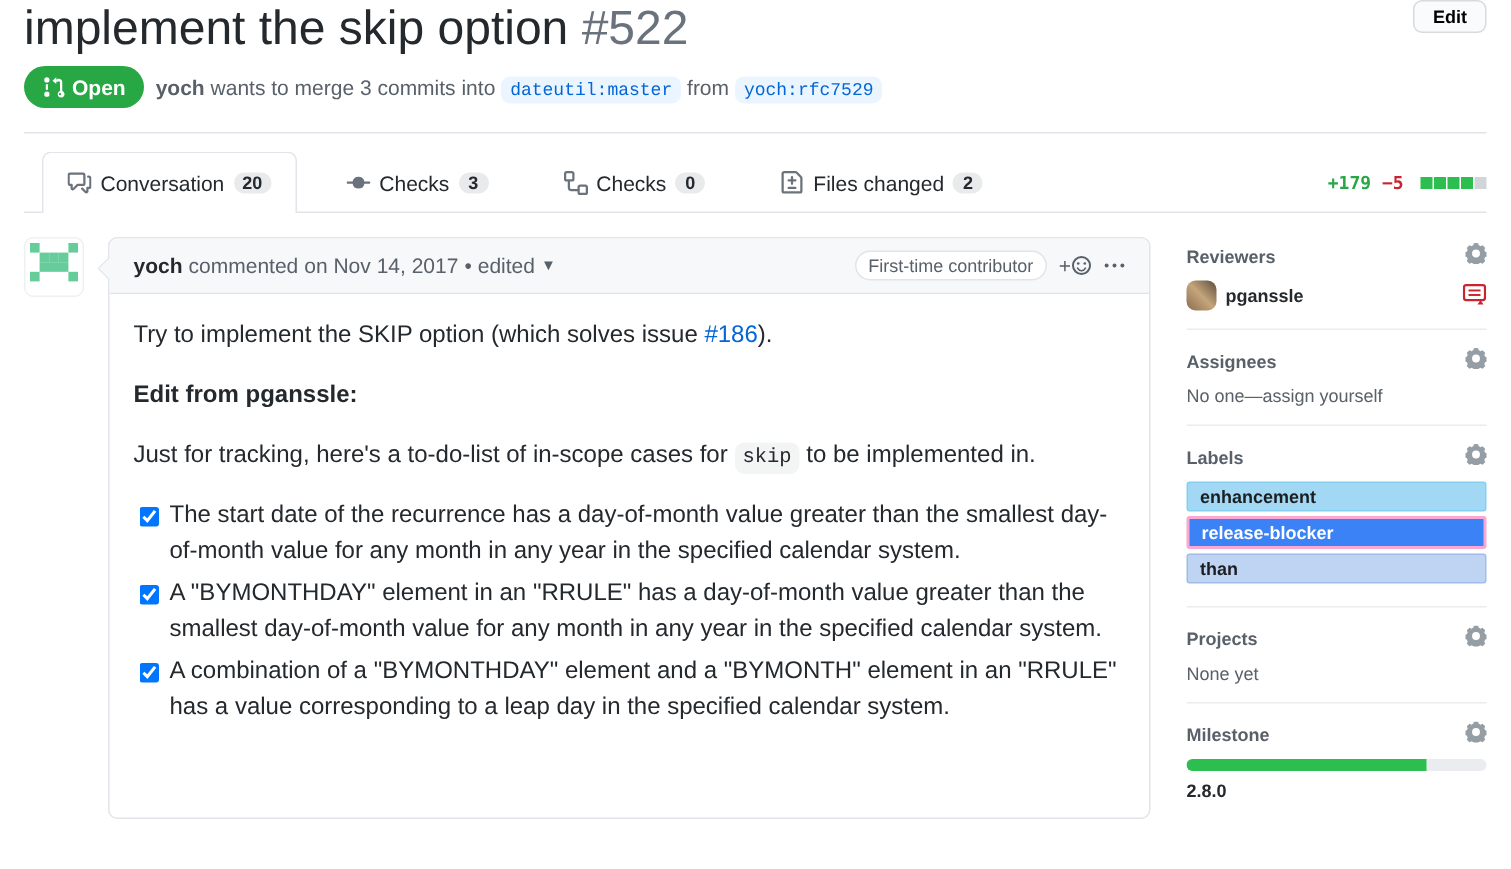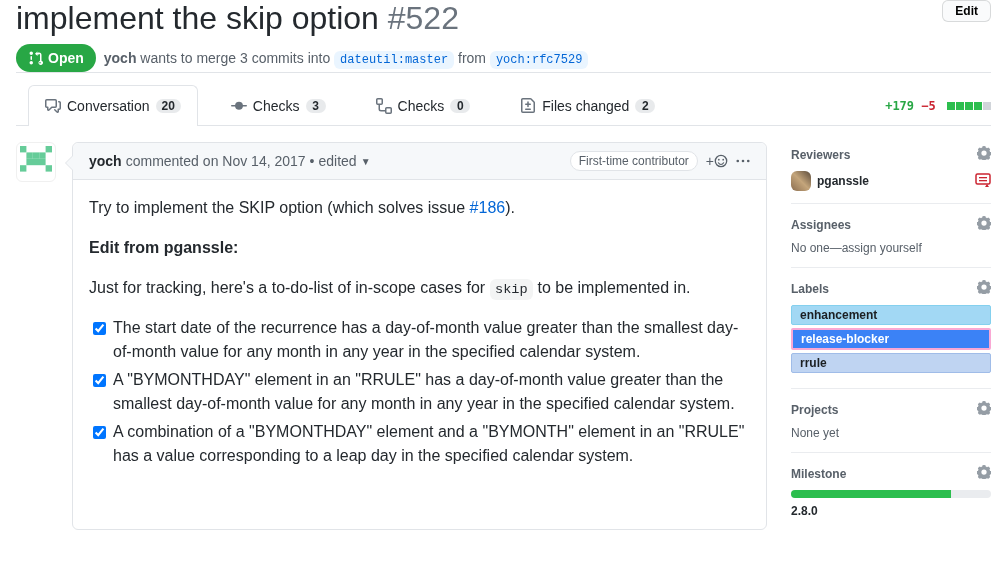--- a/index.html
+++ b/index.html
@@ -31,20 +31,21 @@
       font-weight: 600;
       background: #fafbfc;
       border: 1px solid rgba(27,31,35,0.15);
       border-radius: 6px;
       cursor: pointer;
     }
     .meta-row {
       display: flex;
       align-items: center;
       gap: 8px;
+      padding-bottom: 16px;
       border-bottom: 1px solid #e1e4e8;
       flex-wrap: wrap;
     }
     .state-badge {
       background: #28a745;
       color: #fff;
       padding: 6px 12px;
       border-radius: 2em;
       font-weight: 600;
       display: inline-flex;
@@ -372,21 +373,21 @@
 
     <div class="side-section">
       <div class="side-title">
         <span>Labels</span>
         <span class="gear"><svg width="14" height="14" viewBox="0 0 16 16" fill="currentColor">
               <path d="M8 0a8.2 8.2 0 011.7.18l.3 1.6c.5.15 1 .38 1.4.66l1.5-.7c.8.6 1.5 1.3 2.1 2.1l-.7 1.5c.28.4.5.9.66 1.4l1.6.3a8.2 8.2 0 010 3.4l-1.6.3c-.15.5-.38 1-.66 1.4l.7 1.5a8.3 8.3 0 01-2.1 2.1l-1.5-.7c-.4.28-.9.5-1.4.66l-.3 1.6a8.2 8.2 0 01-3.4 0l-.3-1.6c-.5-.15-1-.38-1.4-.66l-1.5.7a8.3 8.3 0 01-2.1-2.1l.7-1.5c-.28-.4-.5-.9-.66-1.4l-1.6-.3a8.2 8.2 0 010-3.4l1.6-.3c.15-.5.38-1 .66-1.4l-.7-1.5c.6-.8 1.3-1.5 2.1-2.1l1.5.7c.4-.28.9-.5 1.4-.66l.3-1.6A8.2 8.2 0 018 0zm0 5a3 3 0 100 6 3 3 0 000-6z"></path>
             </svg></span>
       </div>
       <span class="label-pill lbl-enh">enhancement</span>
       <span class="label-pill lbl-rel">release-blocker</span>
-      <span class="label-pill lbl-rru">rrule</span>
+      <span class="label-pill lbl-rru">than</span>
     </div>
 
     <div class="side-section">
       <div class="side-title">
         <span>Projects</span>
         <span class="gear"><svg width="14" height="14" viewBox="0 0 16 16" fill="currentColor">
               <path d="M8 0a8.2 8.2 0 011.7.18l.3 1.6c.5.15 1 .38 1.4.66l1.5-.7c.8.6 1.5 1.3 2.1 2.1l-.7 1.5c.28.4.5.9.66 1.4l1.6.3a8.2 8.2 0 010 3.4l-1.6.3c-.15.5-.38 1-.66 1.4l.7 1.5a8.3 8.3 0 01-2.1 2.1l-1.5-.7c-.4.28-.9.5-1.4.66l-.3 1.6a8.2 8.2 0 01-3.4 0l-.3-1.6c-.5-.15-1-.38-1.4-.66l-1.5.7a8.3 8.3 0 01-2.1-2.1l.7-1.5c-.28-.4-.5-.9-.66-1.4l-1.6-.3a8.2 8.2 0 010-3.4l1.6-.3c.15-.5.38-1 .66-1.4l-.7-1.5c.6-.8 1.3-1.5 2.1-2.1l1.5.7c.4-.28.9-.5 1.4-.66l.3-1.6A8.2 8.2 0 018 0zm0 5a3 3 0 100 6 3 3 0 000-6z"></path>
             </svg></span>
       </div>
       <div class="side-text">None yet</div>

